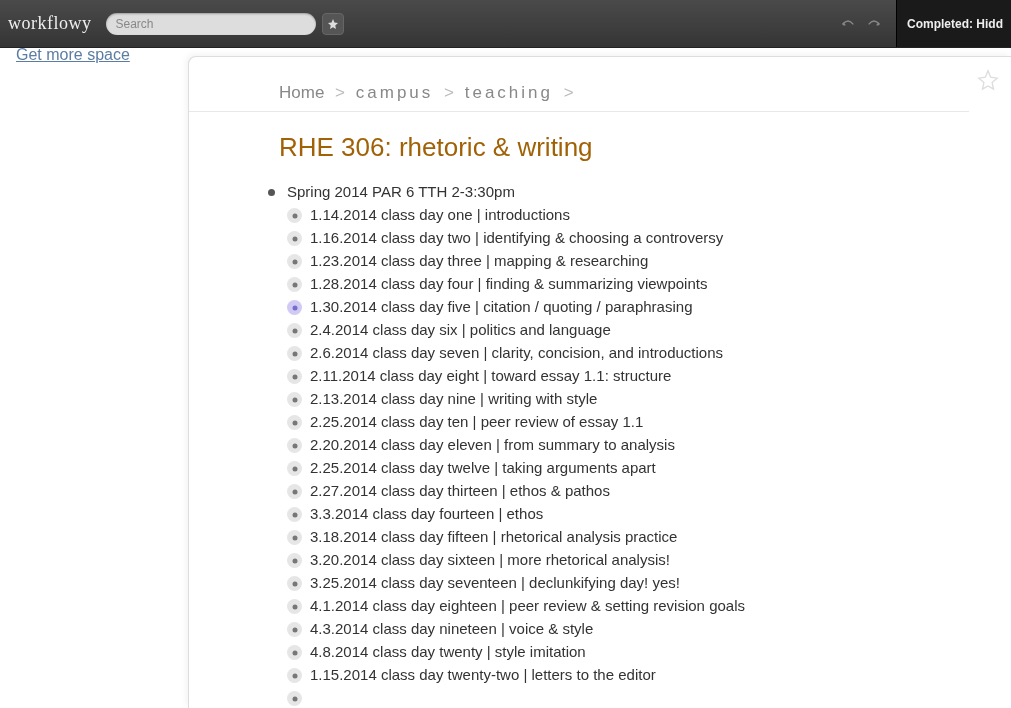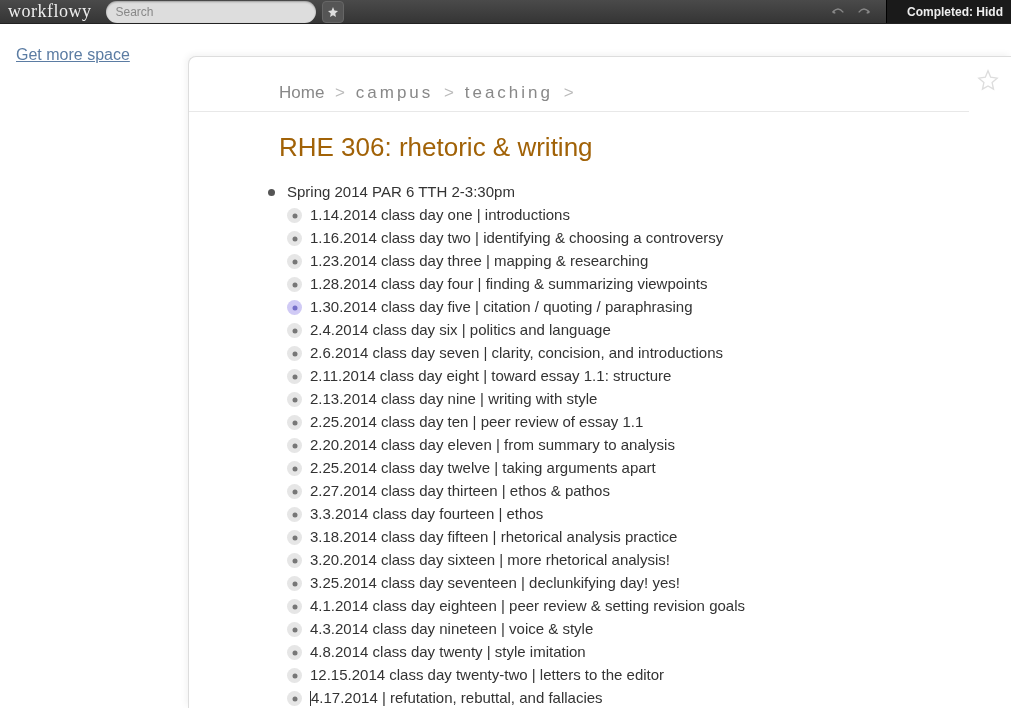--- a/index.html
+++ b/index.html
@@ -5,21 +5,21 @@
     * { margin: 0; padding: 0; box-sizing: border-box; }
     body {
       font-family: "Helvetica Neue", Helvetica, Arial, sans-serif;
       background: #fff;
       width: 1011px;
       height: 708px;
       overflow: hidden;
       position: relative;
     }
     .topbar {
-      height: 24px;
+      height: 48px;
       background: linear-gradient(to bottom, #4a4a4a, #353535);
       border-bottom: 1px solid #222;
       display: flex;
       align-items: center;
       padding: 0 8px;
       position: relative;
     }
     .logo {
       color: #eee;
       font-size: 18px;
@@ -70,21 +70,21 @@
       gap: 10px;
       margin-right: 14px;
       color: #888;
     }
     .undo-icons svg { width: 16px; height: 12px; }
     .completed-box {
       background: #1a1a1a;
       height: 100%;
       display: flex;
       align-items: center;
-      padding: 0 8px 0 20px;
+      padding: 0 8px 0 10px;
       color: #eee;
       font-size: 12px;
       font-weight: bold;
       border-left: 1px solid #000;
     }
     .leftcol {
       position: absolute;
       left: 16px;
       top: 46px;
     }
@@ -320,21 +320,20 @@
         <div class="node">
           <span class="bullet child"></span>
           <span class="node-text">4.3.2014 class day nineteen | voice &amp; style</span>
         </div>
         <div class="node">
           <span class="bullet child"></span>
           <span class="node-text">4.8.2014 class day twenty | style imitation</span>
         </div>
         <div class="node">
           <span class="bullet child"></span>
-          <span class="node-text">12.15.2014 class day twenty-two | letters to the editor</span>
+          <span class="node-text">1.15.2014 class day twenty-two | letters to the editor</span>
         </div>
         <div class="node cursor-line">
           <span class="bullet child"></span>
-          <span class="node-text">4.17.2014 | refutation, rebuttal, and fallacies</span>
         </div>
       </div>
   </div>
 </div>
 
 </body></html>

